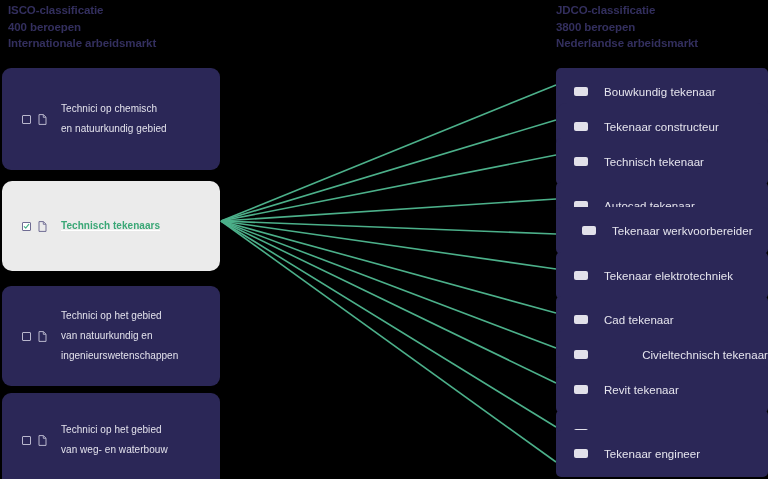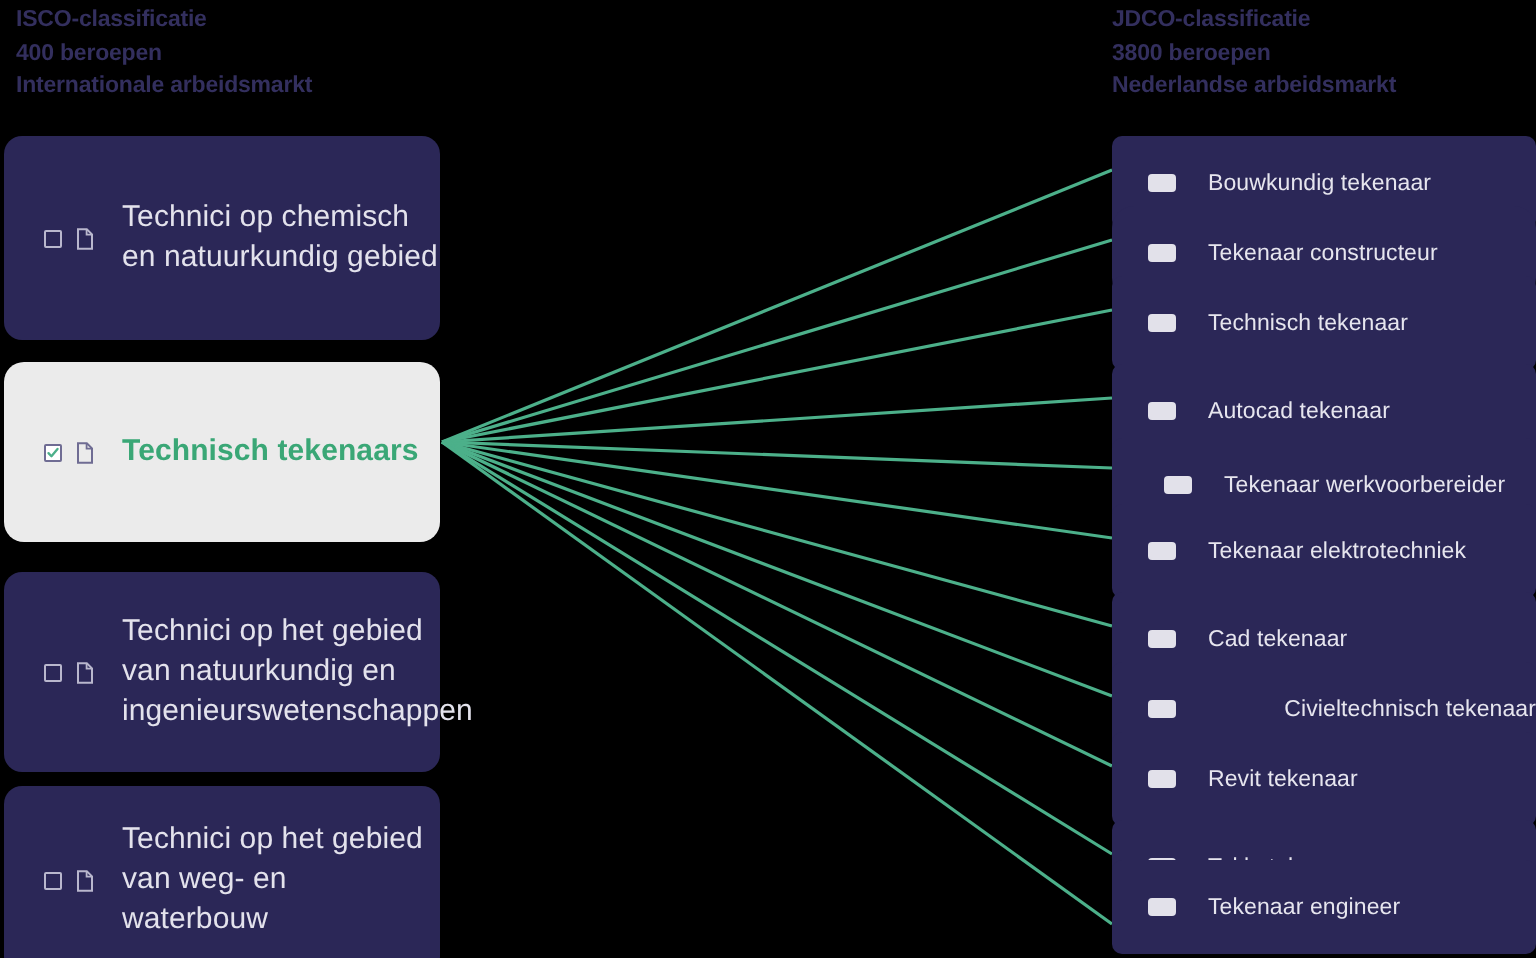--- a/index.html
+++ b/index.html
@@ -46,20 +46,21 @@
     box-sizing: border-box;
     background: #2b2757;
     border-radius: 9px;
     display: flex;
     align-items: center;
     padding: 0 0 0 20px;
   }
   .isco-card.selected {
     background: #ebebeb;
     border-radius: 10px;
+    text-decoration: underline;
   }
   .isco-icons {
     display: flex;
     align-items: center;
     gap: 7px;
     flex: 0 0 auto;
     margin-right: 14px;
   }
   .cb {
     width: 9px;
@@ -77,21 +78,21 @@
   .cb .tick {
     position: absolute;
     left: 0;
     top: 0;
     width: 100%;
     height: 100%;
     display: block;
   }
   .doc-icon { display: block; width: 9px; height: 11px; }
   .isco-label {
-    font-size: 15px;
+    font-size: 10px;
     line-height: 20px;
     color: #e3e2ec;
     font-weight: normal;
     letter-spacing: 0.05px;
   }
   .isco-card.selected .isco-label {
     color: #3aa776;
     font-weight: bold;
   }
 
@@ -238,21 +239,21 @@
       <span class="jdco-label">Tekenaar constructeur</span>
     </div>
     <div class="jdco-card" style="top: 70px;">
       <span class="sq-icon"></span>
       <span class="jdco-label">Technisch tekenaar</span>
     </div>
     <div class="jdco-card" style="top: 114px;">
       <span class="sq-icon"></span>
       <span class="jdco-label">Autocad tekenaar</span>
     </div>
-    <div class="jdco-card" style="top: 151px; padding-left: 26px;">
+    <div class="jdco-card" style="top: 139px; padding-left: 26px;">
       <span class="sq-icon"></span>
       <span class="jdco-label">Tekenaar werkvoorbereider</span>
     </div>
     <div class="jdco-card" style="top: 184px;">
       <span class="sq-icon"></span>
       <span class="jdco-label">Tekenaar elektrotechniek</span>
     </div>
     <div class="jdco-card" style="top: 228px;">
       <span class="sq-icon"></span>
       <span class="jdco-label">Cad tekenaar</span>

